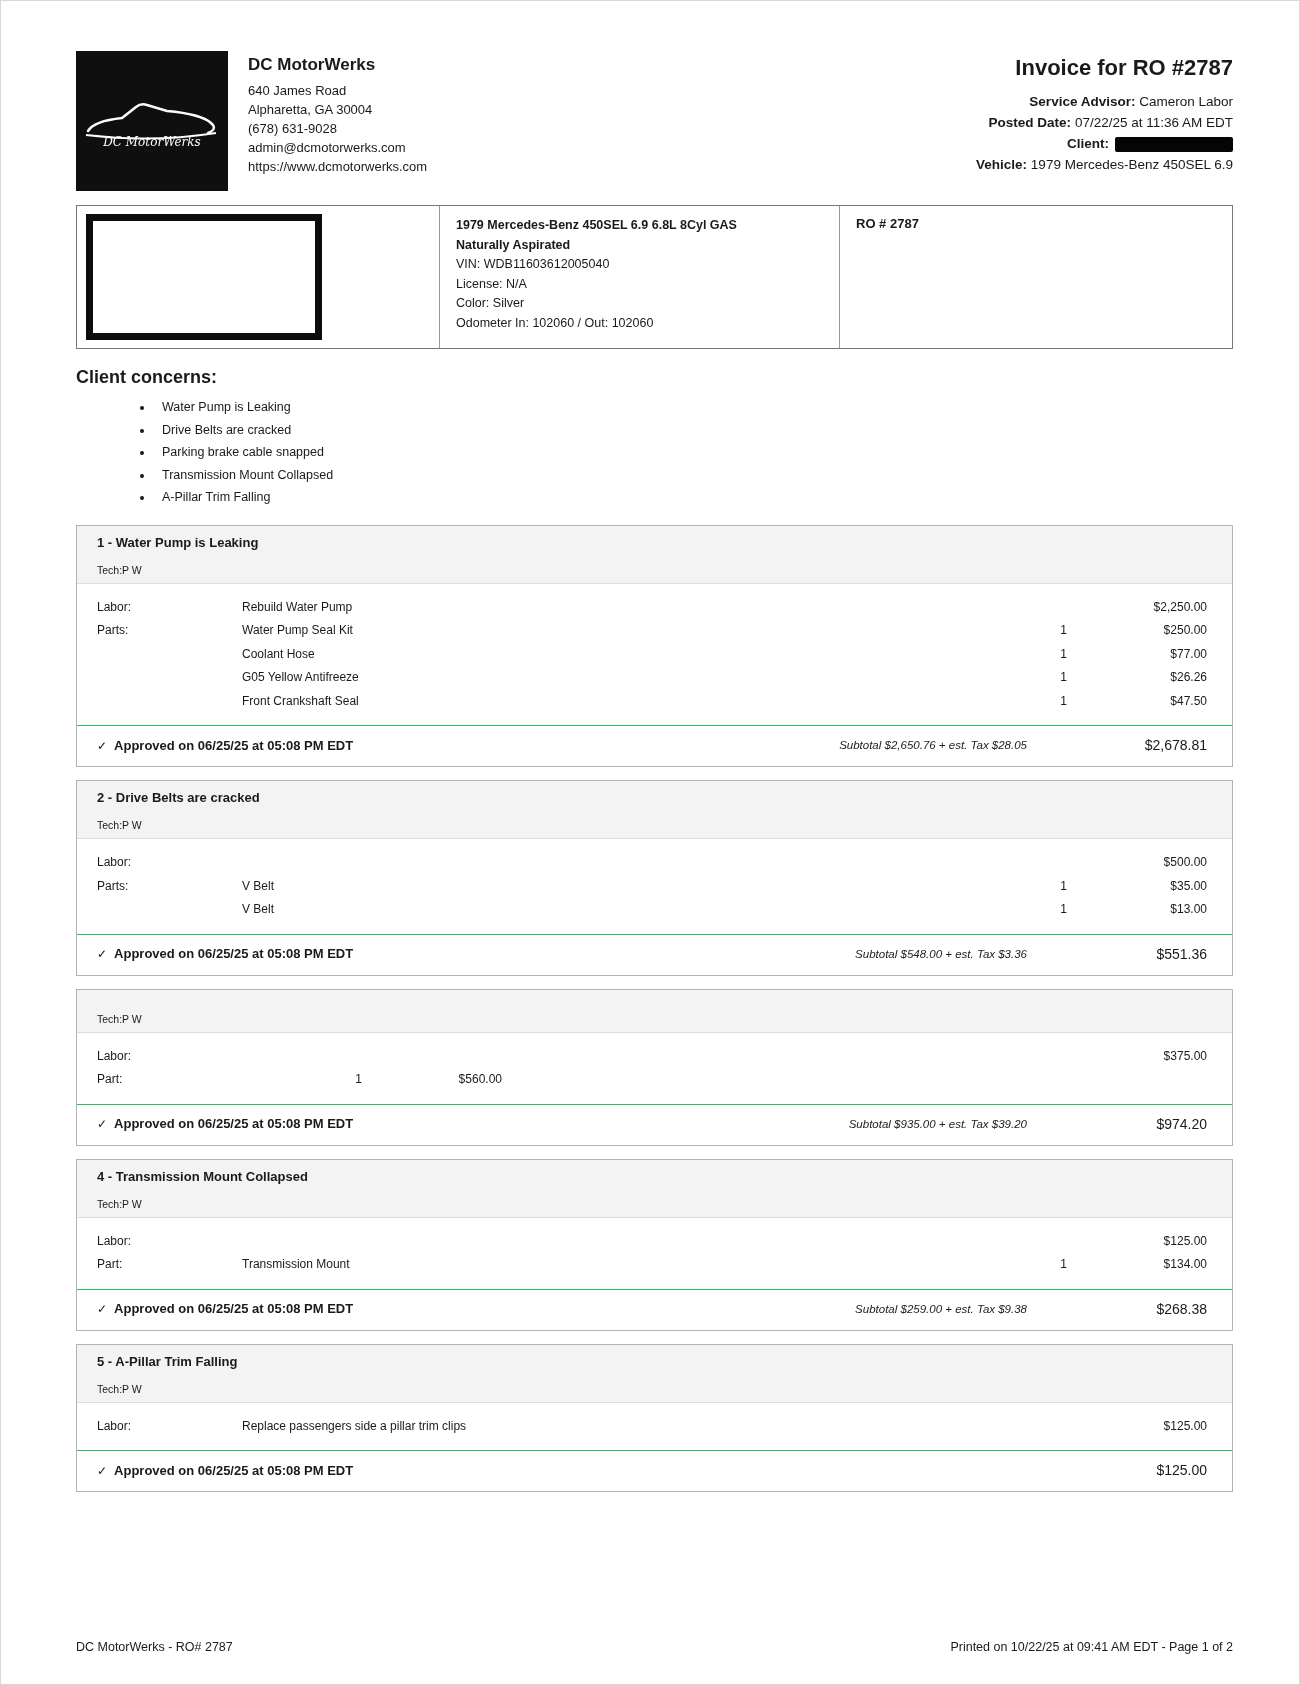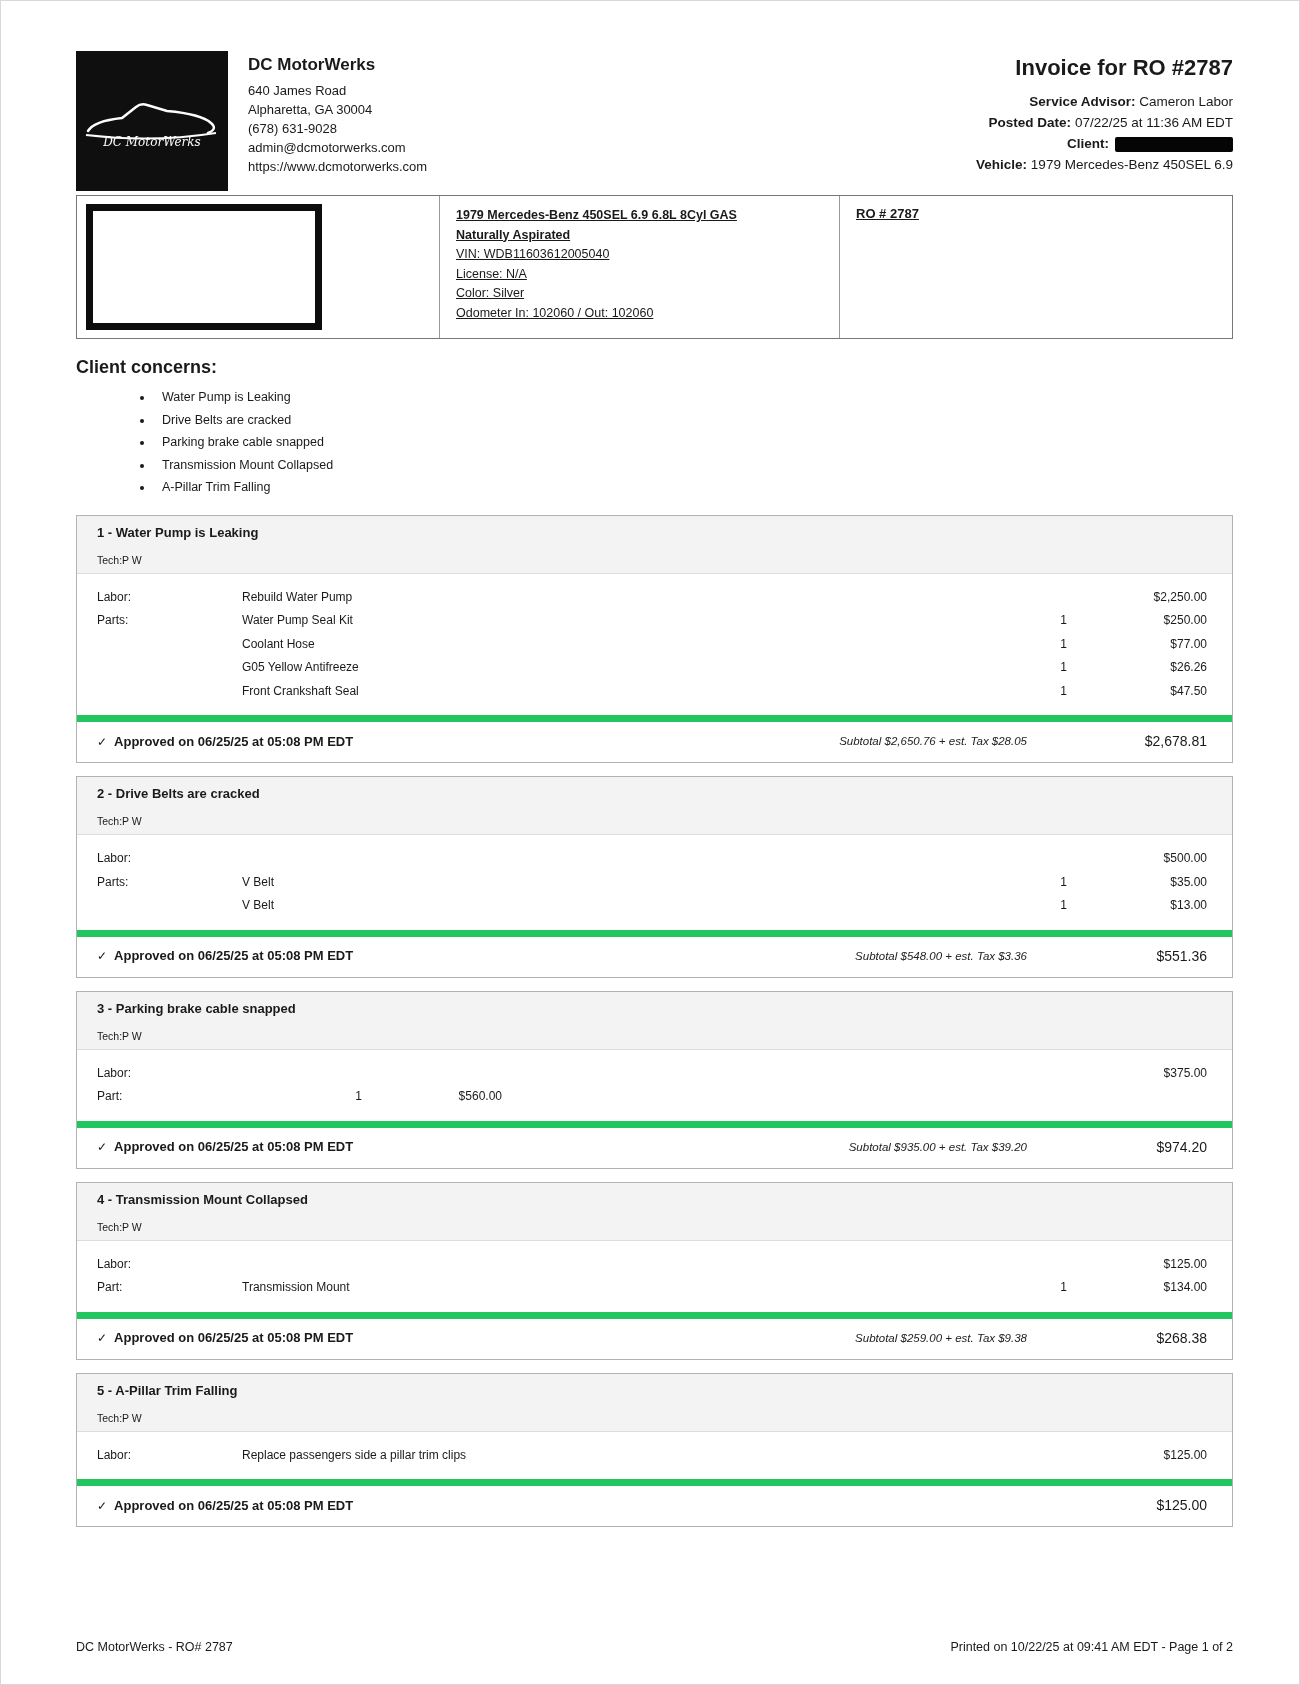--- a/index.html
+++ b/index.html
@@ -17,21 +17,21 @@
   .company{padding-top:4px;}
   .company-name{font-size:17px;font-weight:bold;margin-bottom:6px;}
   .company-line{font-size:13px;line-height:19px;}
   .inv-meta{text-align:right;padding-top:4px;}
   .inv-title{font-size:22px;font-weight:bold;margin:0 0 10px 0;}
   .meta-line{font-size:13.5px;line-height:21px;}
   .meta-line .lbl{font-weight:bold;}
   .redact-bar{display:inline-block;width:118px;height:15px;background:#050505;border-radius:2px;vertical-align:middle;margin-left:6px;}
 
   
-  .vehicle-box{margin-top:4px;border:1px solid #777;display:grid;grid-template-columns:362px 400px 1fr;min-height:140px;text-decoration:underline;}
+  .vehicle-box{margin-top:14px;border:1px solid #777;display:grid;grid-template-columns:362px 400px 1fr;min-height:140px;}
   .veh-photo{padding:8px 0 8px 9px;}
   .photo-redact{width:222px;height:112px;background:#fff;border:7px solid #0d0d0d;}
   .veh-details{border-left:1px solid #999;padding:10px 16px;font-size:12.5px;line-height:19.5px;}
   .veh-desc{font-weight:bold;max-width:330px;}
   .veh-ro{border-left:1px solid #999;padding:10px 16px;font-size:13px;font-weight:bold;}
 
   
   .concerns{margin-top:18px;}
   .concerns-heading{font-size:18px;font-weight:bold;}
   .concerns ul{margin:8px 0 0 78px;padding:0;}
@@ -42,21 +42,21 @@
   .section{border:1px solid #b3b3b3;margin-bottom:13px;background:#fff;}
   .sec-head{background:#f3f3f3;padding:9px 20px 7px 20px;border-bottom:1px solid #ddd;}
   .sec-title{font-size:13px;font-weight:bold;}
   .sec-tech{font-size:10.5px;margin-top:14px;}
   .sec-body{padding:12px 0 12px 0;}
   .item-row{display:flex;font-size:12px;line-height:23.5px;padding:0 25px 0 20px;}
   .item-label{width:145px;flex:0 0 auto;}
   .item-desc{flex:1;}
   .item-qty{width:120px;text-align:right;flex:0 0 auto;}
   .item-price{width:140px;text-align:right;flex:0 0 auto;}
-  .approval-row{display:flex;align-items:center;border-top:7px solid #22c55e;padding:11px 25px 13px 20px;}
+  .approval-row{display:flex;align-items:center;border-top:1px solid #22c55e;padding:11px 25px 13px 20px;}
   .approval{flex:1;font-size:13px;font-weight:bold;}
   .check{font-weight:normal;margin-right:7px;font-size:12px;}
   .subtotal{font-style:italic;font-size:11.5px;color:#222;}
   .total{font-size:14px;font-weight:normal;min-width:95px;margin-left:85px;text-align:right;}
 
   
   .footer{position:absolute;left:75px;right:66px;bottom:30px;display:flex;justify-content:space-between;font-size:12.5px;}
 </style>
 </head>
 <body>
@@ -197,21 +197,20 @@
           </div>
         </div>
         <div class="approval-row">
           <span class="approval"><span class="check">✓</span><span>Approved on 06/25/25 at 05:08 PM EDT</span></span>
           <span class="subtotal">Subtotal $548.00 + est. Tax $3.36</span>
           <span class="total">$551.36</span>
         </div>
       </div>
       <div class="section">
         <div class="sec-head">
-          <div class="sec-title">3 - Parking brake cable snapped</div>
           <div class="sec-tech">Tech:P W</div>
         </div>
         <div class="sec-body">
           <div class="item-row">
             <span class="item-label">Labor:</span>
             <span class="item-desc"></span>
             <span class="item-qty"></span>
             <span class="item-price">$375.00</span>
           </div>
           <div class="item-row">

